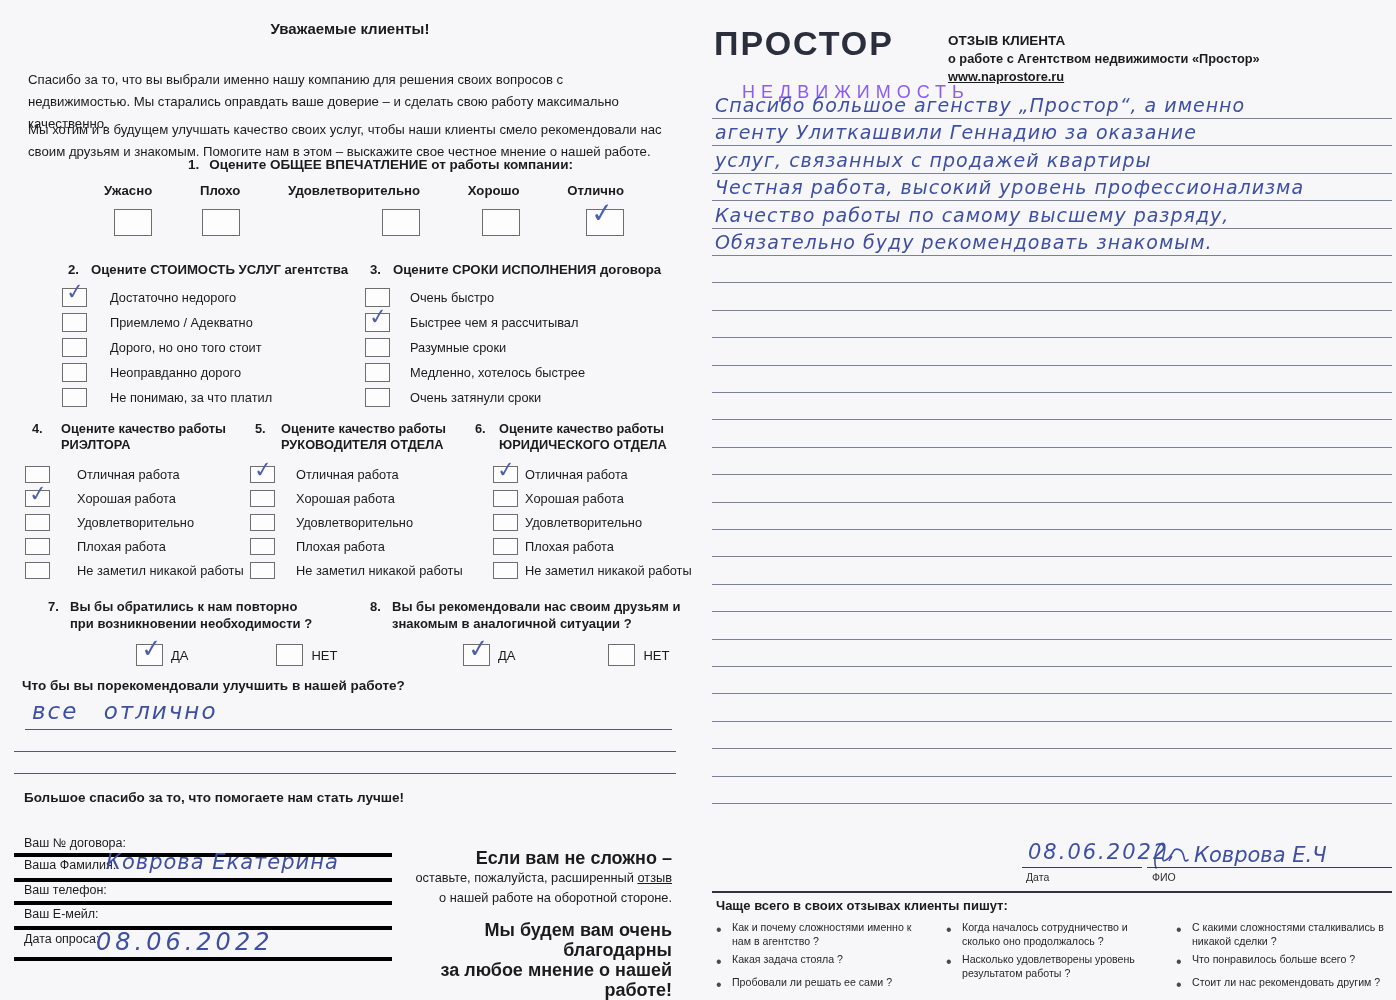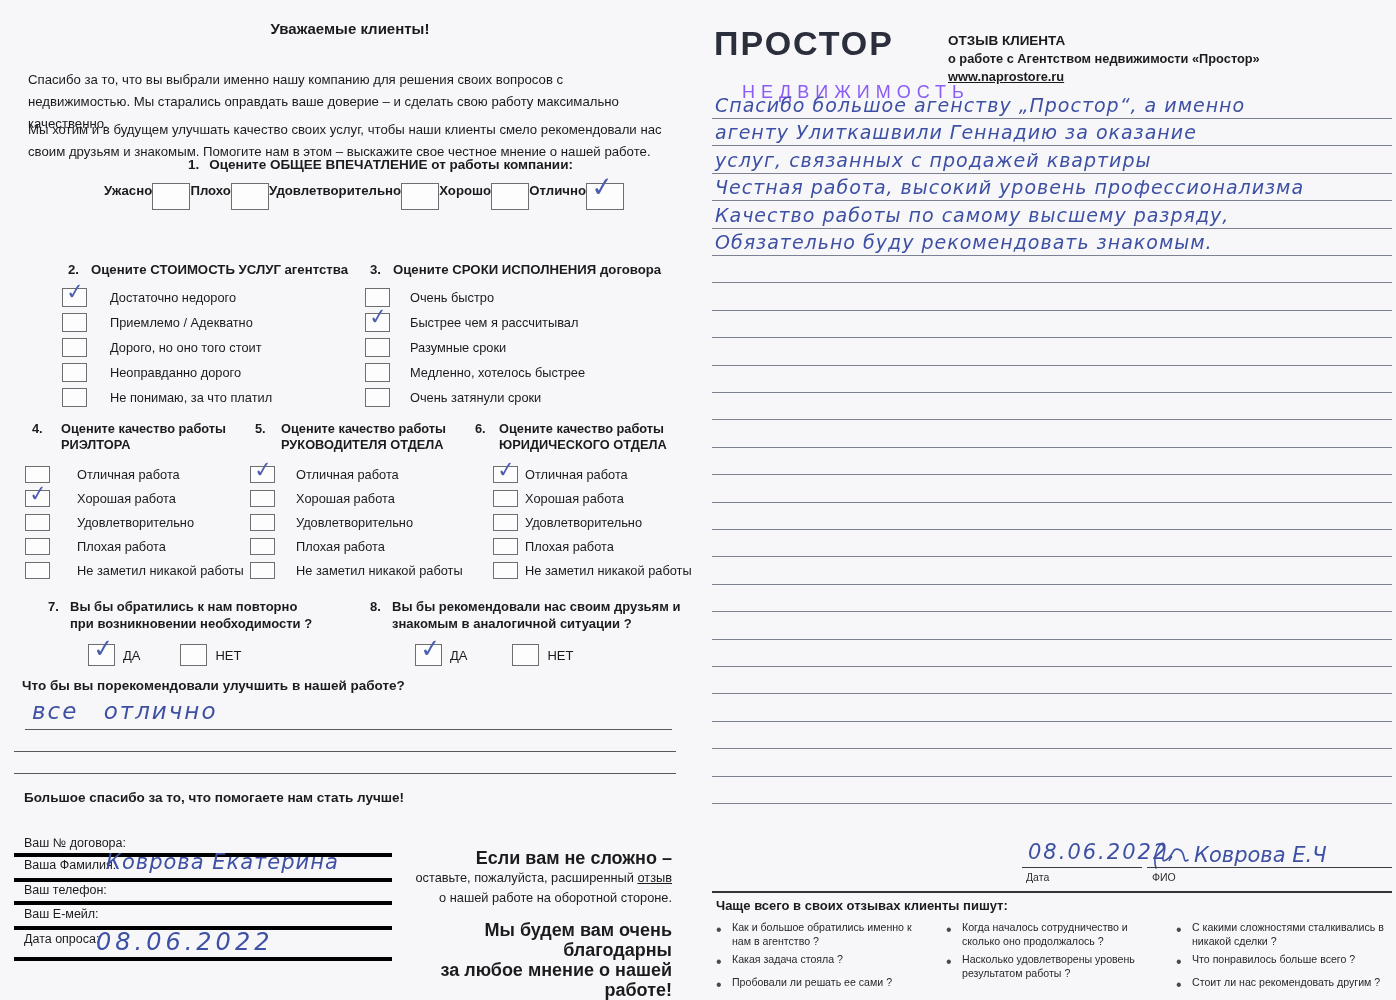--- a/index.html
+++ b/index.html
@@ -16,21 +16,21 @@
 
   
   .title{position:absolute;top:20px;left:0;width:700px;text-align:center;font-size:15px;font-weight:bold;}
   .intro{position:absolute;left:28px;width:636px;font-size:13.2px;line-height:22px;}
   #intro1{top:56px;}
   #intro2{top:106px;}
 
   .q1-head{position:absolute;left:188px;top:157px;font-size:13.5px;font-weight:bold;}
   .q1-head .q-num{margin-right:10px;}
   .q1-row{position:absolute;left:104px;top:183px;width:520px;display:flex;justify-content:space-between;}
-  .q1-opt{display:flex;flex-direction:row;align-items:flex-start;}
+  .q1-opt{display:flex;flex-direction:column;align-items:flex-end;}
   .q1-opt .opt-lbl{font-size:13.2px;font-weight:bold;margin-bottom:11px;white-space:nowrap;}
 
   .cb{position:relative;display:inline-block;background:#fdfdfe;border:1px solid #6e6e70;box-sizing:border-box;flex:none;}
   .cb-lg{width:38px;height:27px;}
   .cb-md{width:25px;height:19px;}
   .cb-sm{width:25px;height:17px;}
   .cb-yn{width:27px;height:22px;}
   .cb[data-checked="true"]::after{
     content:"✓";position:absolute;color:#4d5fae;font-weight:400;
     font-size:27px;left:4px;top:-13px;transform:rotate(-6deg);
@@ -68,21 +68,21 @@
   #q6 .opt .lbl{margin-left:7px;}
 
   #q7{left:48px;top:598px;}
   #q8{left:370px;top:598px;}
   .q-head4{font-size:13px;font-weight:bold;line-height:17px;white-space:nowrap;}
   .q-head4 .q-num{position:absolute;left:0;}
   .q-head4 .tt{margin-left:22px;display:block;}
   .yn-row{display:flex;margin-top:12px;}
   #q7 .yn-row{margin-left:40px;gap:40px;}
   #q8 .yn-row{margin-left:45px;gap:45px;}
-  .yn-opt{display:flex;align-items:center;gap:8px;}
+  .yn-opt{display:flex;align-items:center;gap:8px;margin-left:48px;}
   .yn-opt .lbl{font-size:13px;}
 
   #improve-q{left:22px;top:678px;font-size:13.5px;font-weight:bold;}
   .hw{font-family:"DejaVu Sans",sans-serif;font-style:italic;color:#3e50a4;white-space:nowrap;}
   #improve-ans{left:32px;top:698px;font-size:23px;letter-spacing:2px;word-spacing:16px;}
   .ans-line{position:absolute;border-top:1px solid #58595d;height:0;}
   #al1{left:25px;top:729px;width:647px;}
   #al2{left:14px;top:751px;width:662px;}
   #al3{left:14px;top:773px;width:662px;}
 
@@ -501,21 +501,21 @@
   <div id="sig-name-line"></div>
   <div id="sig-name-label">ФИО</div>
 
   <div id="fb-divider"></div>
   <div id="fb-title">Чаще всего в своих отзывах клиенты пишут:</div>
   <div id="fb-cols">
     <div class="fb-col">
 
         <div class="fb-item">
           <span class="dot"></span>
-          <span class="fb-text">Как и большое обратились именно к нам в агентство ?</span>
+          <span class="fb-text">Как и почему сложностями именно к нам в агентство ?</span>
         </div>
 
         <div class="fb-item">
           <span class="dot"></span>
           <span class="fb-text">Какая задача стояла ?</span>
         </div>
 
         <div class="fb-item">
           <span class="dot"></span>
           <span class="fb-text">Пробовали ли решать ее сами ?</span>

